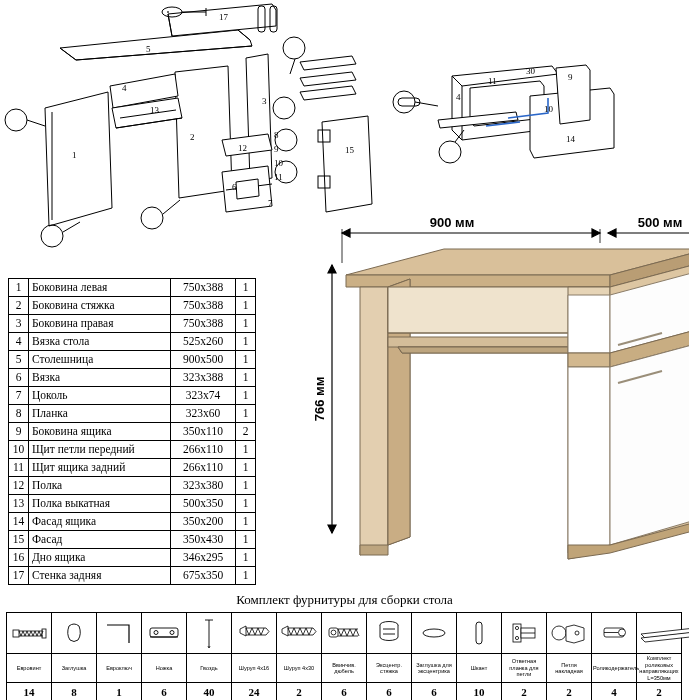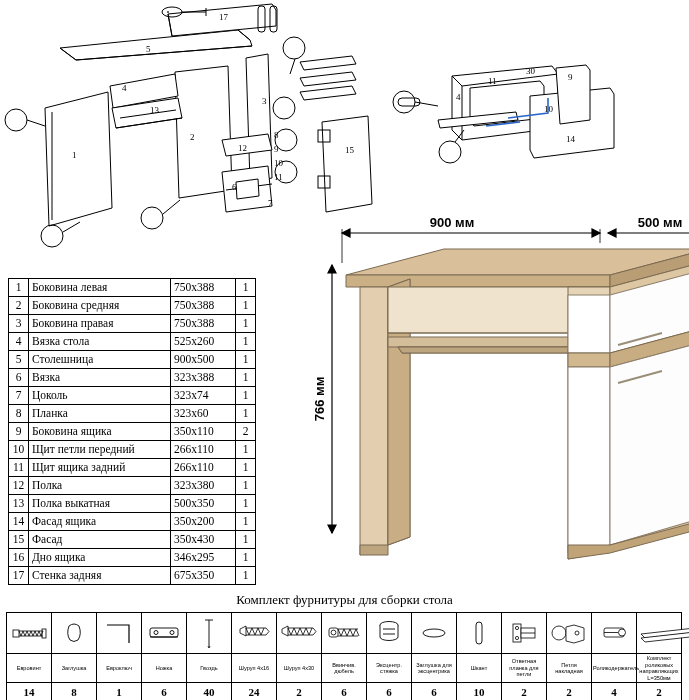--- a/index.html
+++ b/index.html
@@ -26,21 +26,21 @@
   }
   .parts-table td{
     border:1px solid #000;
     padding:1px 3px;
     height:15px;
     line-height:13px;
     white-space:nowrap;
   }
   .parts-table td.num{width:13px;text-align:center;}
   .parts-table td.name{width:135px;text-align:left;}
-  .parts-table td.dim{width:58px;}
+  .parts-table td.dim{width:58px;text-align:center;}
   .parts-table td.qty{width:13px;text-align:center;}
 
   
   .desk{position:absolute;left:270px;top:215px;width:415px;height:350px;margin-left:40px;}
 
   
   .kit-title{
     position:absolute;left:0;top:592px;width:689px;
     text-align:center;font-size:13px;
     font-family:"Liberation Serif", serif;
@@ -183,21 +183,21 @@
   <table class="parts-table">
     <tbody>
       <tr>
           <td class="num">1</td>
           <td class="name">Боковина левая</td>
           <td class="dim">750х388</td>
           <td class="qty">1</td>
         </tr>
       <tr>
           <td class="num">2</td>
-          <td class="name">Боковина средняя</td>
+          <td class="name">Боковина стяжка</td>
           <td class="dim">750х388</td>
           <td class="qty">1</td>
         </tr>
       <tr>
           <td class="num">3</td>
           <td class="name">Боковина правая</td>
           <td class="dim">750х388</td>
           <td class="qty">1</td>
         </tr>
       <tr>

